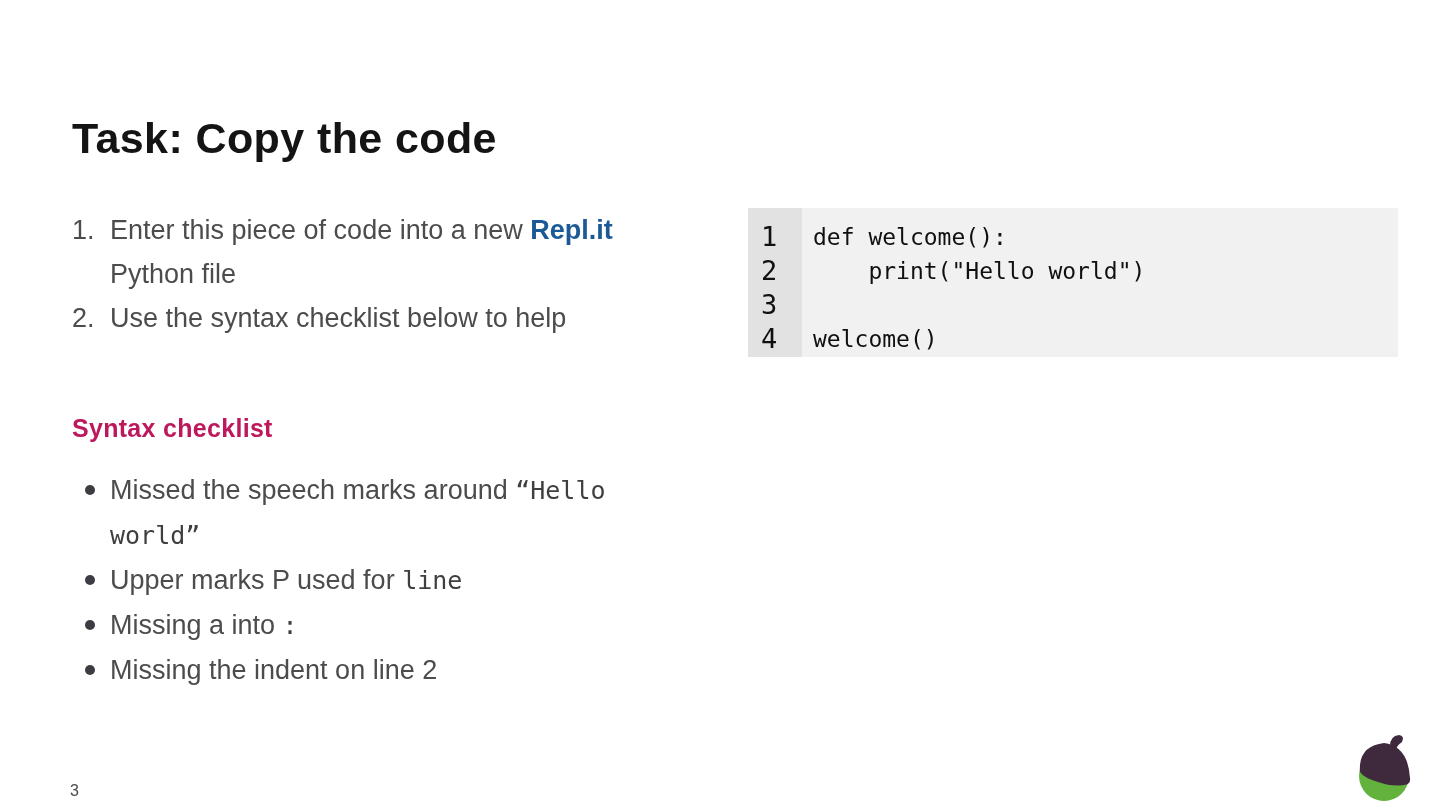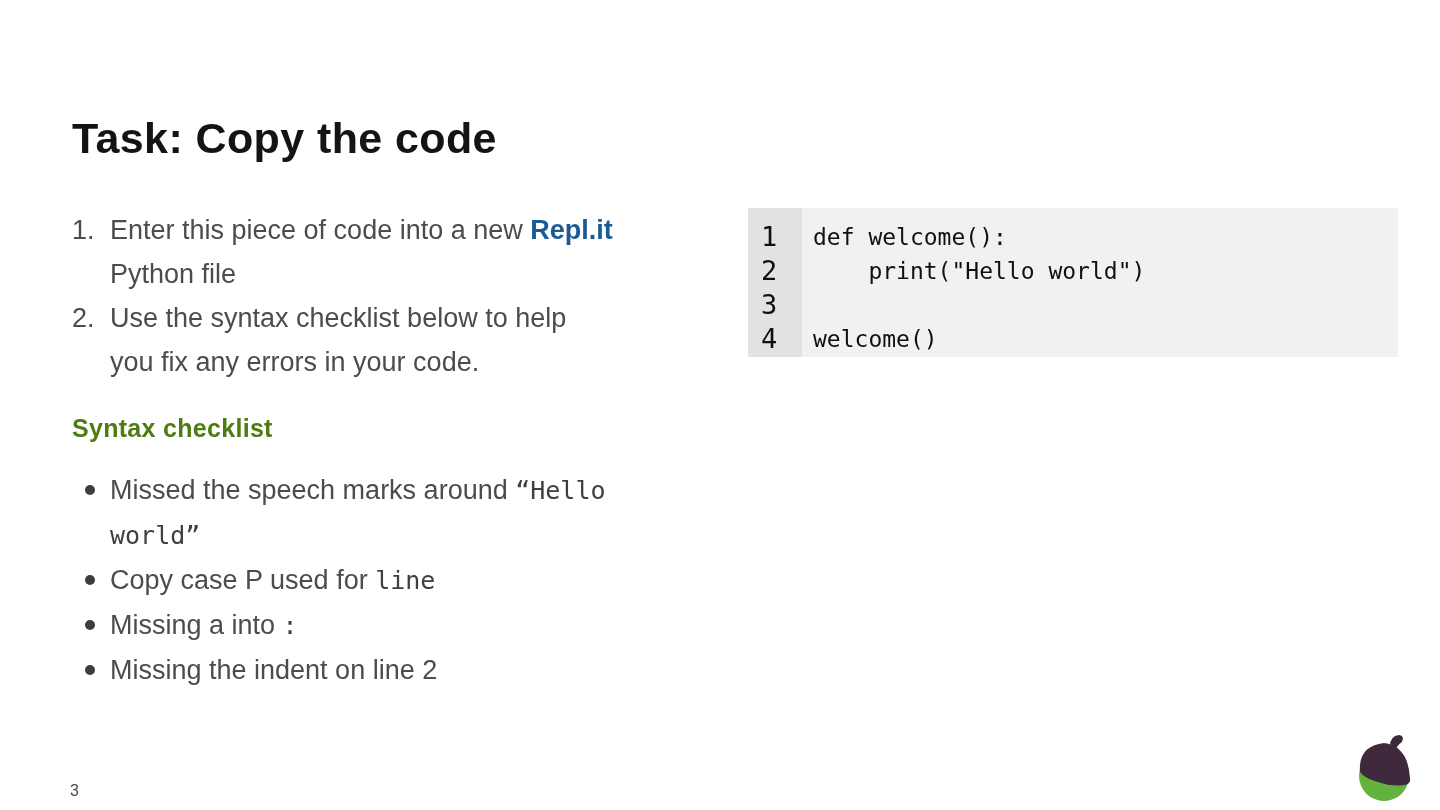--- a/index.html
+++ b/index.html
@@ -27,21 +27,21 @@
     font-family:"DejaVu Sans Mono",monospace;font-size:27px;color:#101010;
   }
   .code-lines{padding:12px 0 0 11px;box-sizing:border-box;}
   .cline{
     height:34px;line-height:34px;white-space:pre;
     font-family:"DejaVu Sans Mono",monospace;font-size:23px;color:#101010;
   }
   
   .check-heading{
     position:absolute;left:72px;top:378px;margin:0;
-    font-size:25px;font-weight:bold;color:#4d7c0f;letter-spacing:.3px;
+    font-size:25px;font-weight:bold;color:#be185d;letter-spacing:.3px;
   }
   .checklist{position:absolute;left:72px;top:432px;width:618px;margin:0;padding:0;list-style:none;}
   .citem{display:flex;font-size:27px;line-height:44px;color:#4c4c4c;}
   .cbullet{width:38px;flex:none;position:relative;}
   .cbullet::before{
     content:"";position:absolute;left:13px;top:17px;width:10px;height:10px;
     border-radius:50%;background:#3c3c42;
   }
   .ctext{width:580px;}
   .mono{font-family:"DejaVu Sans Mono",monospace;font-size:25px;color:#3f3f3f;}
@@ -65,21 +65,20 @@
         </div>
         <div>Python file</div>
       </div>
     </div>
     <div class="inum-item">
       <span class="inum">2.</span>
       <div>
         <div>
           <span>Use the syntax checklist below to help</span><span class="replit"></span>
         </div>
-        <div>you fix any errors in your code.</div>
       </div>
     </div>
   </div>
 
   <div class="code-panel">
     <div class="gutter">
       <div class="lnum">1</div>
       <div class="lnum">2</div>
       <div class="lnum">3</div>
       <div class="lnum">4</div>
@@ -94,21 +93,21 @@
 
   <h2 class="check-heading">Syntax checklist</h2>
 
   <ul class="checklist">
     <li class="citem">
       <span class="cbullet"></span>
       <span class="ctext"><span>Missed the speech marks around </span><span class="mono">“Hello world”</span></span>
     </li>
     <li class="citem">
       <span class="cbullet"></span>
-      <span class="ctext"><span>Copy case P used for </span><span class="mono">line</span></span>
+      <span class="ctext"><span>Upper marks P used for </span><span class="mono">line</span></span>
     </li>
     <li class="citem">
       <span class="cbullet"></span>
       <span class="ctext"><span>Missing a into </span><span class="mono">:</span></span>
     </li>
     <li class="citem">
       <span class="cbullet"></span>
       <span class="ctext"><span>Missing the indent on line 2</span><span class="mono"></span></span>
     </li>
   </ul>

